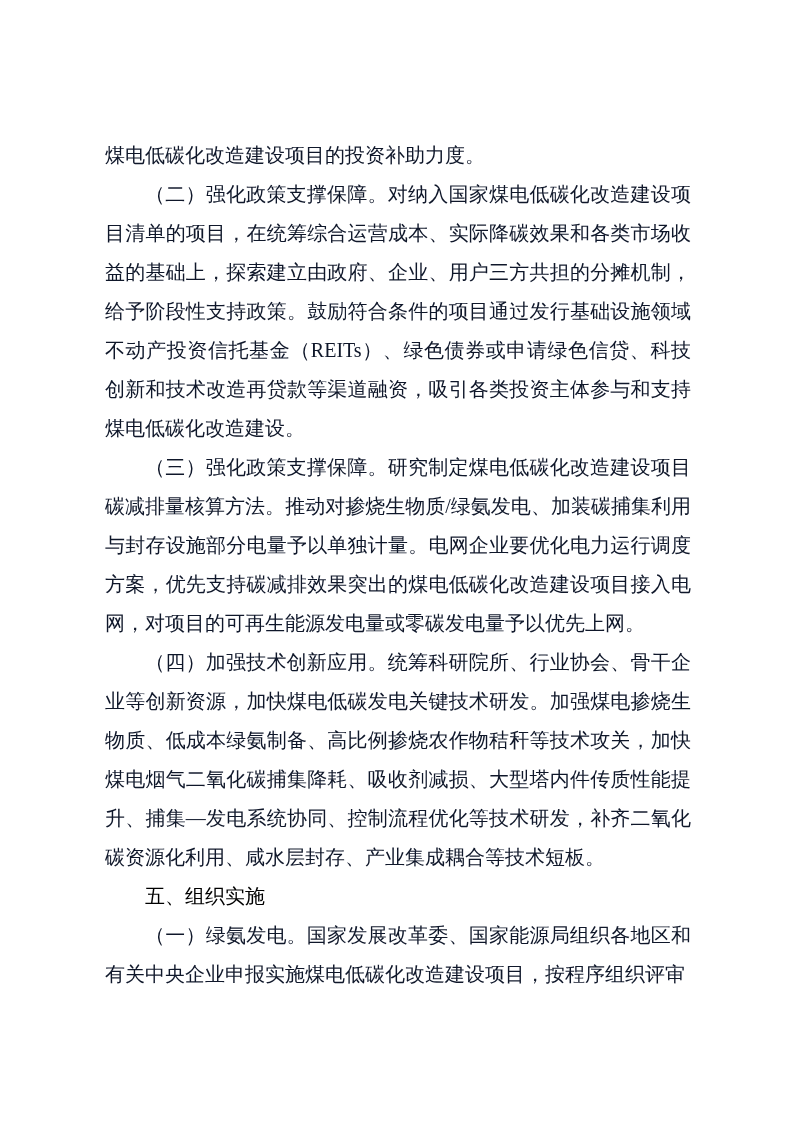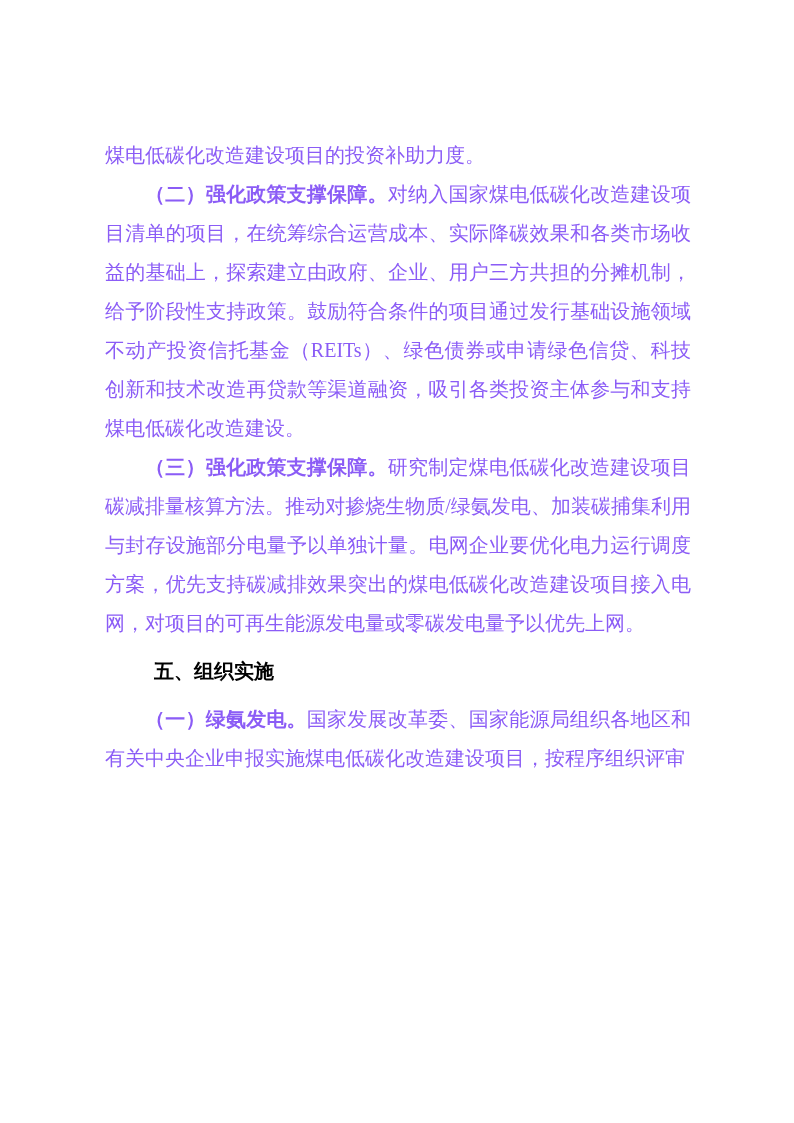--- a/index.html
+++ b/index.html
@@ -20,50 +20,51 @@
     position: absolute;
     left: 105px;
     top: 136px;
     width: 586px;
   }
   .para {
     margin: 0;
     font-size: 20px;
     line-height: 39px;
     text-align: justify;
-    color: #8b5cf6;
+    color: #0f172a;
     word-break: break-all;
   }
   .para.indent {
     text-indent: 2em;
   }
   .lead {
-    font-weight: bold;
+    font-weight: normal;
   }
   .heading {
-    margin: 9px;
+    margin: 0;
     font-size: 20px;
     line-height: 39px;
-    font-weight: bold;
+    font-weight: normal;
     text-indent: 2em;
     font-family: "Liberation Sans", "DejaVu Sans", sans-serif;
     color: #000000;
   }
 </style>
 </head>
 <body>
 
 <div class="page">
   <div class="content">
 
     <p class="para"><span class="body-text">煤电低碳化改造建设项目的投资补助力度。</span></p>
 
     <p class="para indent"><span class="lead">（二）强化政策支撑保障。</span><span class="body-text">对纳入国家煤电低碳化改造建设项目清单的项目，在统筹综合运营成本、实际降碳效果和各类市场收益的基础上，探索建立由政府、企业、用户三方共担的分摊机制，给予阶段性支持政策。鼓励符合条件的项目通过发行基础设施领域不动产投资信托基金（REITs）、绿色债券或申请绿色信贷、科技创新和技术改造再贷款等渠道融资，吸引各类投资主体参与和支持煤电低碳化改造建设。</span></p>
 
     <p class="para indent"><span class="lead">（三）强化政策支撑保障。</span><span class="body-text">研究制定煤电低碳化改造建设项目碳减排量核算方法。推动对掺烧生物质/绿氨发电、加装碳捕集利用与封存设施部分电量予以单独计量。电网企业要优化电力运行调度方案，优先支持碳减排效果突出的煤电低碳化改造建设项目接入电网，对项目的可再生能源发电量或零碳发电量予以优先上网。</span></p>
 
+    <p class="para indent"><span class="lead">（四）加强技术创新应用。</span><span class="body-text">统筹科研院所、行业协会、骨干企业等创新资源，加快煤电低碳发电关键技术研发。加强煤电掺烧生物质、低成本绿氨制备、高比例掺烧农作物秸秆等技术攻关，加快煤电烟气二氧化碳捕集降耗、吸收剂减损、大型塔内件传质性能提升、捕集—发电系统协同、控制流程优化等技术研发，补齐二氧化碳资源化利用、咸水层封存、产业集成耦合等技术短板。</span></p>
 
     <h2 class="heading"><span>五、组织实施</span></h2>
 
     <p class="para indent"><span class="lead">（一）绿氨发电。</span><span class="body-text">国家发展改革委、国家能源局组织各地区和有关中央企业申报实施煤电低碳化改造建设项目，按程序组织评审</span></p>
 
   </div>
 </div>
 
 </body></html>

